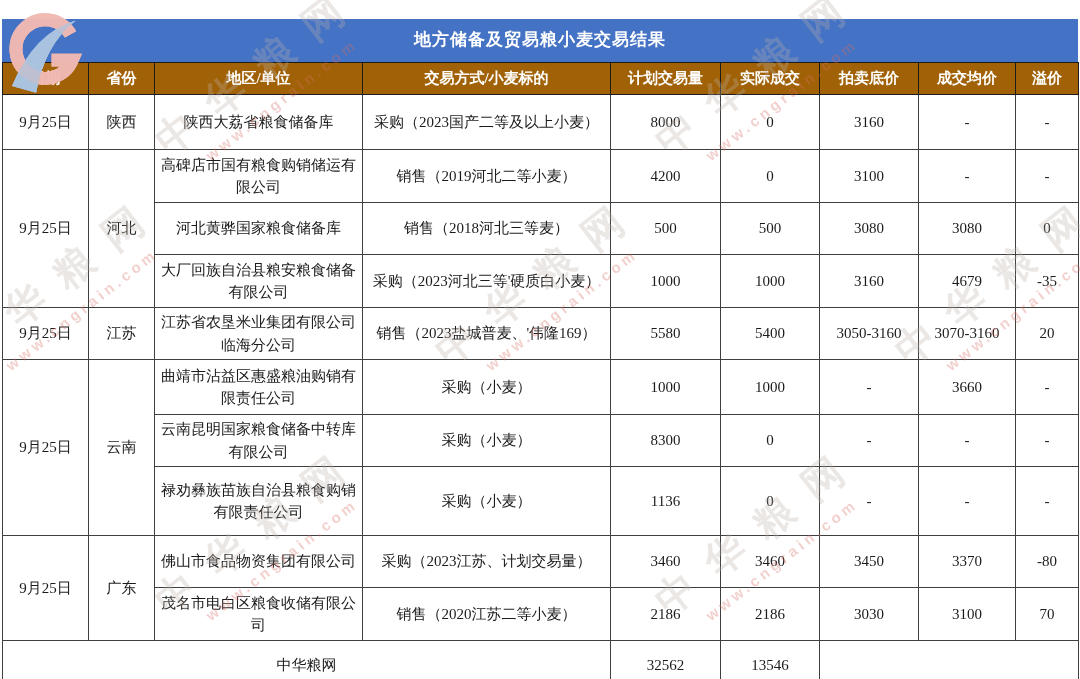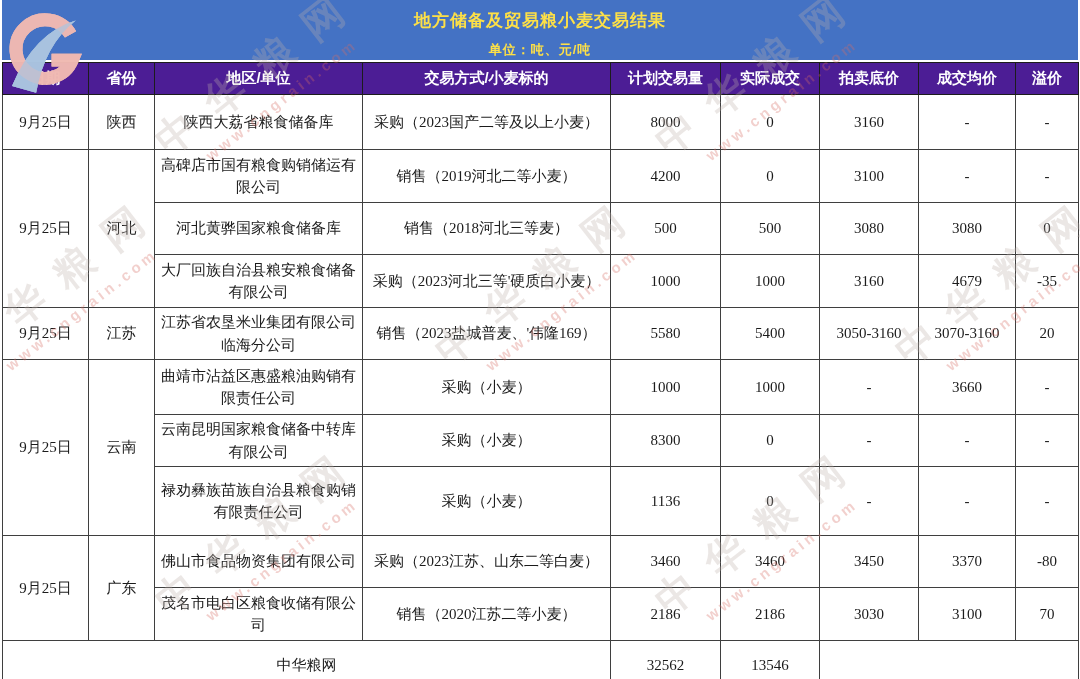--- a/index.html
+++ b/index.html
@@ -41,37 +41,37 @@
   .wm-tile:nth-of-type(6){left:140px;top:500px;}
   .wm-tile:nth-of-type(7){left:640px;top:500px;}
   .wm-logo{position:absolute;width:86px;height:110px;}
   .wm-logo:nth-of-type(8){left:18px;top:158px;}
   .wm-logo:nth-of-type(9){left:812px;top:152px;}
   .wm-logo:nth-of-type(10){left:18px;top:420px;}
   .wm-logo:nth-of-type(11){left:812px;top:420px;}
   .wm-logo:nth-of-type(12){left:520px;top:280px;}
   
   .titleband{
-    position:absolute;left:2px;top:0;width:1076px;height:60px;
+    position:absolute;left:2px;top:19px;width:1076px;height:60px;
     background:#4472c4;
-    color:#fde047;text-align:center;
+    color:#ffffff;text-align:center;
     font-family:"Liberation Sans", sans-serif;font-weight:bold;
     z-index:2;
   }
   .titleband .t1{padding-top:9px;font-size:17px;letter-spacing:1px;}
   .titleband .t2{padding-top:9px;font-size:13px;letter-spacing:1px;}
   
   table.grid{
     position:absolute;left:2px;top:62px;width:1076px;
     border-collapse:collapse;table-layout:fixed;
     z-index:2;
   }
   table.grid th{
-    background:#4c1d95;color:#ffffff;
-    font-family:Liberation Sans, sans-serif;
+    background:#a16207;color:#ffffff;
+    font-family:Liberation Serif, serif;
     font-size:15px;font-weight:bold;
     border:1px solid #1c1c1c;
     height:31px;padding:0 2px;
   }
   table.grid td{
     border:1px solid #3f3f3f;
     font-size:15px;color:#1b1b1b;
     text-align:center;vertical-align:middle;
     padding:2px 5px;line-height:1.5;
     background:transparent;
@@ -244,21 +244,21 @@
       <td>0</td>
       <td>-</td>
       <td>-</td>
       <td>-</td>
     </tr>
 
     <tr style="height:52px">
       <td rowspan="2">9月25日</td>
       <td rowspan="2">广东</td>
       <td>佛山市食品物资集团有限公司</td>
-      <td>采购（2023江苏、山东二等白麦）</td>
+      <td>采购（2023江苏、计划交易量）</td>
       <td>3460</td>
       <td>3460</td>
       <td>3450</td>
       <td>3370</td>
       <td>-80</td>
     </tr>
     <tr style="height:53px">
       <td>茂名市电白区粮食收储有限公司</td>
       <td>销售（2020江苏二等小麦）</td>
       <td>2186</td>

